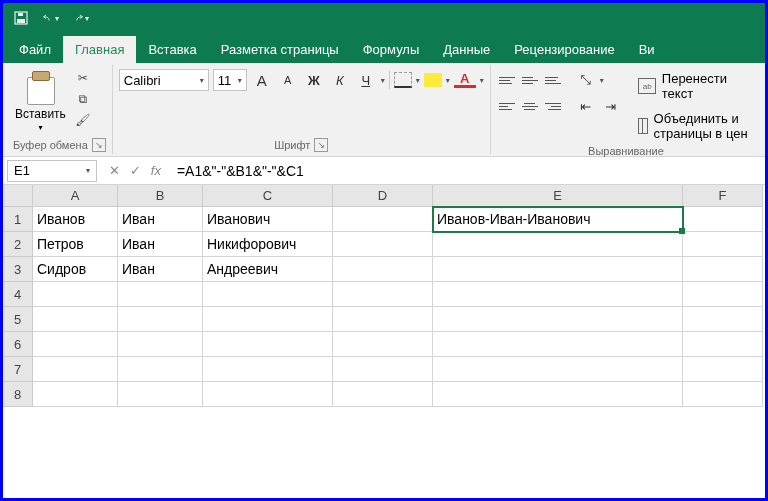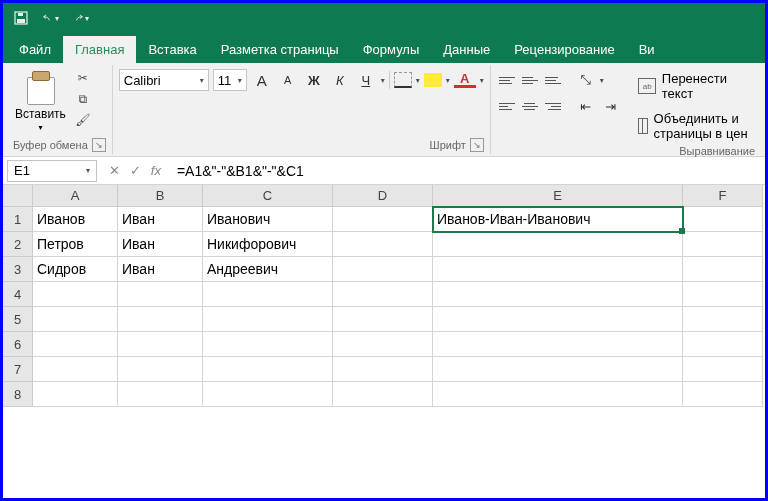--- a/index.html
+++ b/index.html
@@ -5,21 +5,21 @@
 *{box-sizing:border-box;margin:0;padding:0;font-family:"Segoe UI",Arial,sans-serif}
 body{background:#fff;width:768px;height:501px;overflow:hidden;border:3px solid #0000ff}
 .qat{background:#0d7a4f;height:30px;display:flex;align-items:center;padding:0 10px;gap:14px}
 .qat .ico{width:16px;height:16px;display:flex;align-items:center;justify-content:center;color:#fff;opacity:.9}
 .tabs{background:#0d7a4f;height:30px;display:flex;align-items:flex-end;padding:0 4px;gap:0}
 .tab{color:#fff;font-size:13px;padding:6px 12px;cursor:pointer}
 .tab.active{background:#f1f1f1;color:#2a8a5c}
 .ribbon{background:#f1f1f1;height:94px;border-bottom:1px solid #d4d4d4;display:flex;padding:2px 4px}
 .group{display:flex;flex-direction:column;justify-content:space-between;border-right:1px solid #d4d4d4;padding:4px 6px 2px}
 .group-body{display:flex;gap:6px;align-items:flex-start}
-.group-label{font-size:11px;color:#666;text-align:center;padding-top:2px;display:flex;justify-content:flex-end;align-items:center;gap:4px}
+.group-label{font-size:11px;color:#666;text-align:center;padding-top:2px;display:flex;justify-content:center;align-items:center;gap:4px}
 .btn-col{display:flex;flex-direction:column;gap:3px}
 .big-btn{display:flex;flex-direction:column;align-items:center;gap:2px;padding:2px;cursor:pointer}
 .big-btn .lbl{font-size:12px}
 .paste-ico{width:34px;height:34px;position:relative}
 .paste-ico::before{content:"";position:absolute;left:4px;top:6px;width:26px;height:26px;background:#fff;border:1px solid #999;border-radius:2px}
 .paste-ico::after{content:"";position:absolute;left:9px;top:0;width:16px;height:8px;background:#c9a76e;border:1px solid #8a6a3d;border-radius:2px}
 .mini{width:18px;height:18px;display:flex;align-items:center;justify-content:center;font-size:12px;color:#444;cursor:pointer}
 .font-row{display:flex;gap:4px;align-items:center;margin-bottom:4px}
 .combo{background:#fff;border:1px solid #c4c4c4;height:22px;display:flex;align-items:center;padding:0 4px;font-size:13px}
 .combo.name{width:90px}

